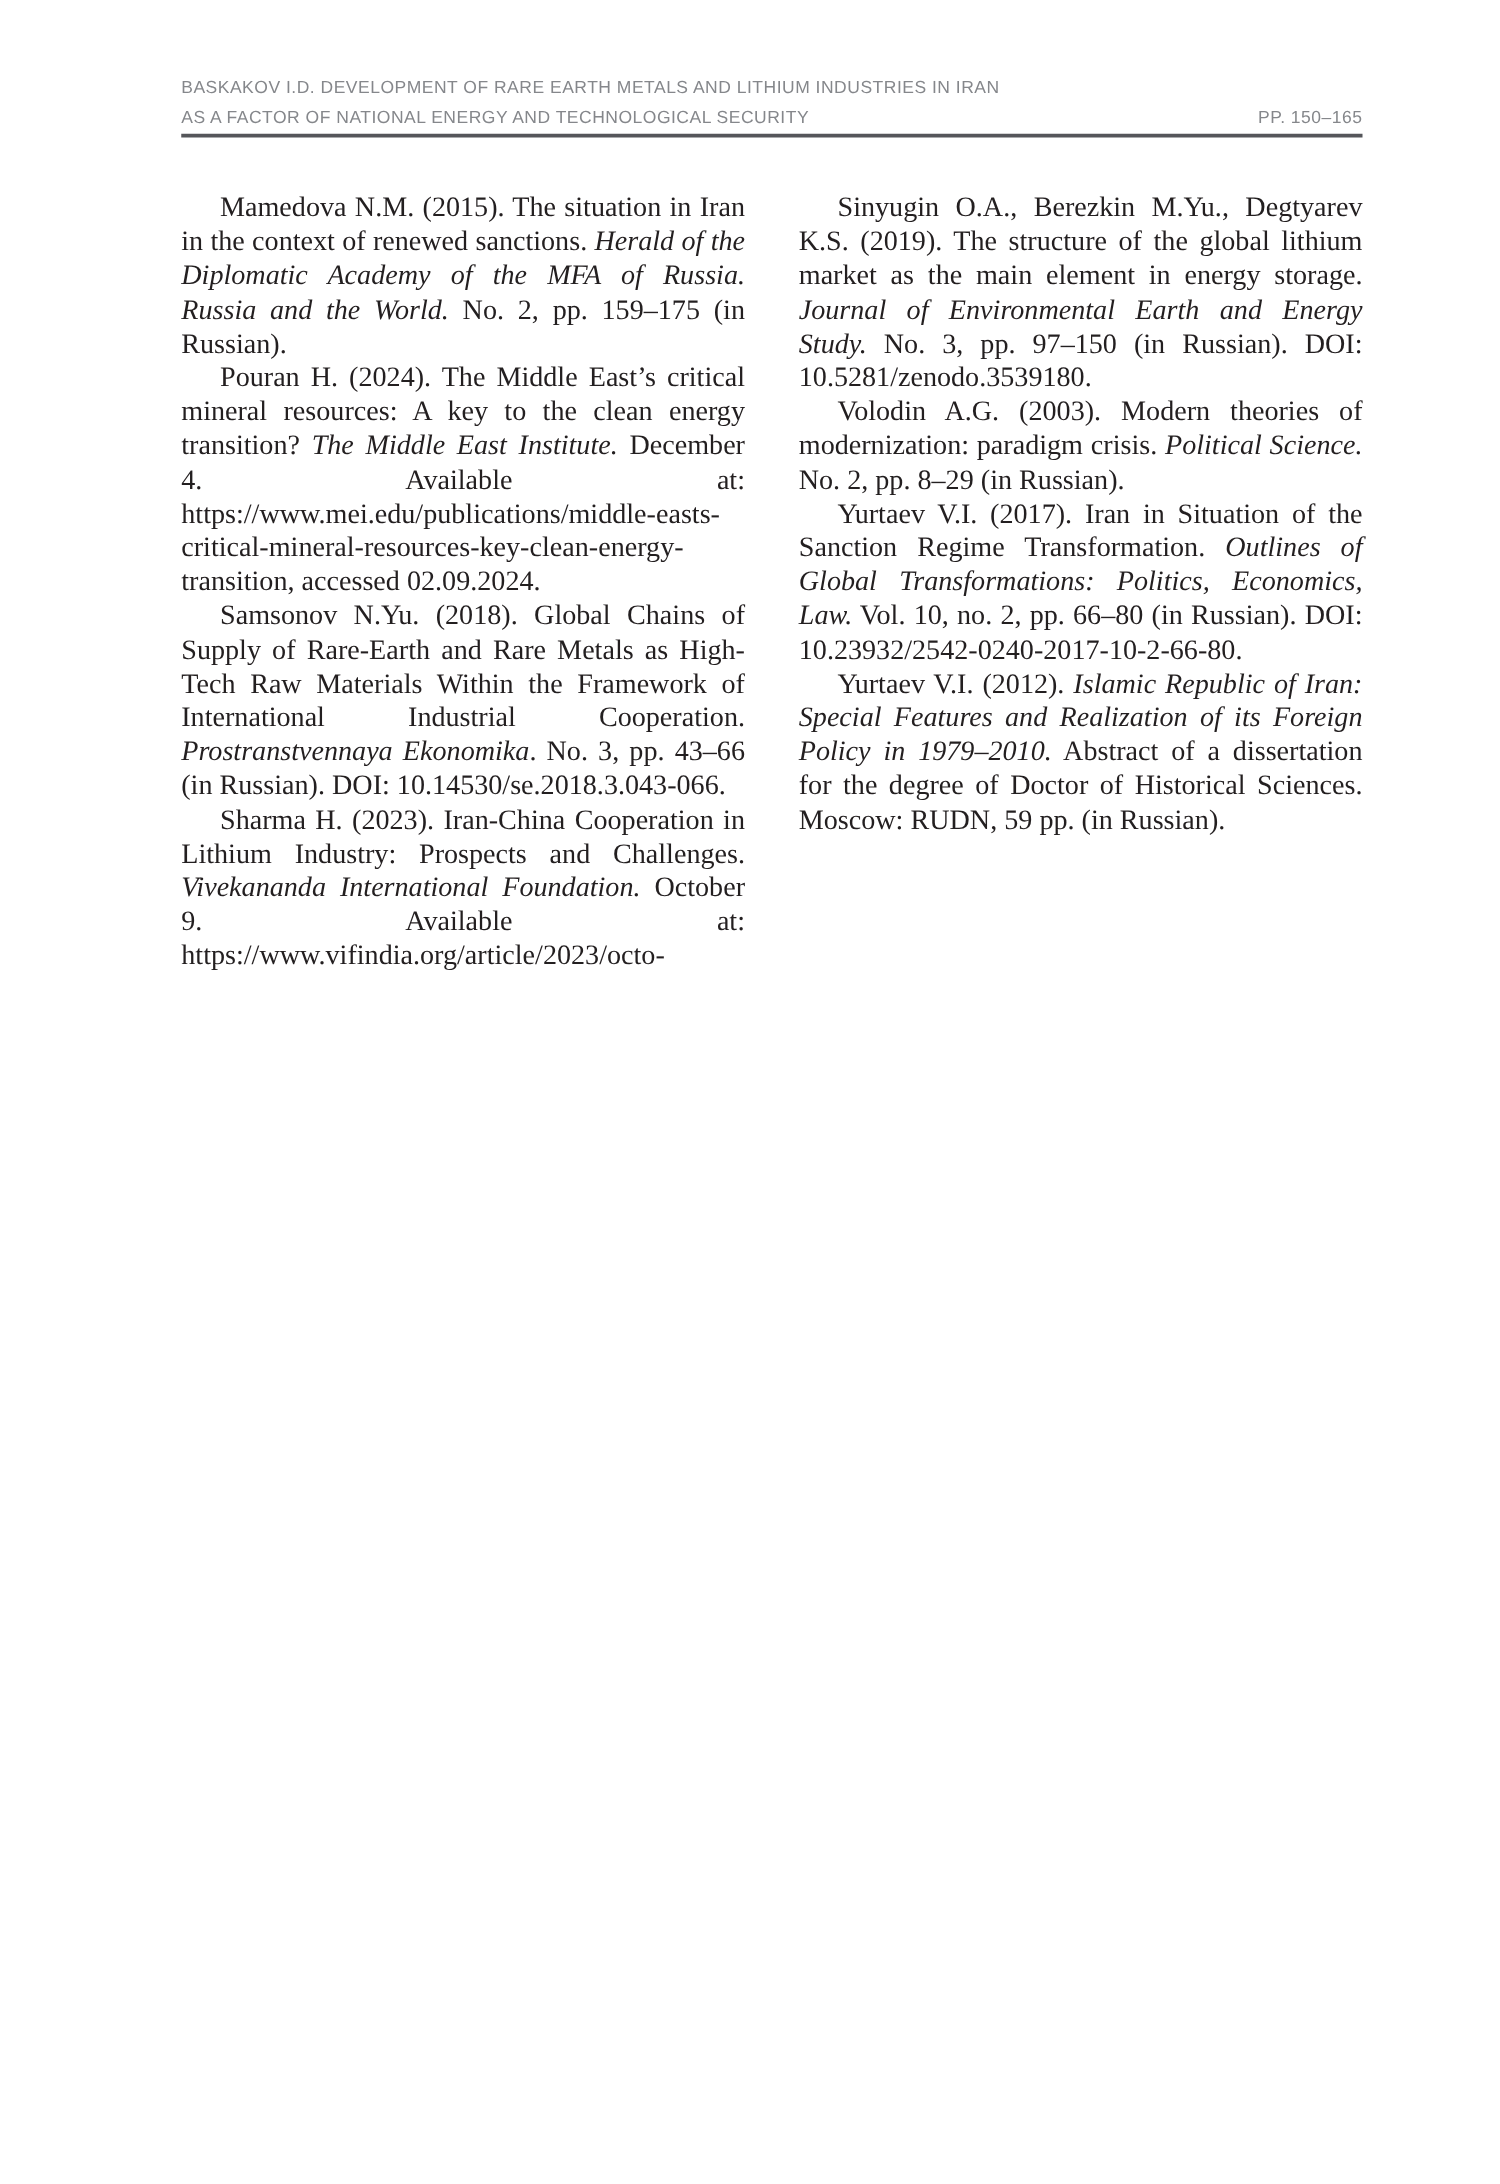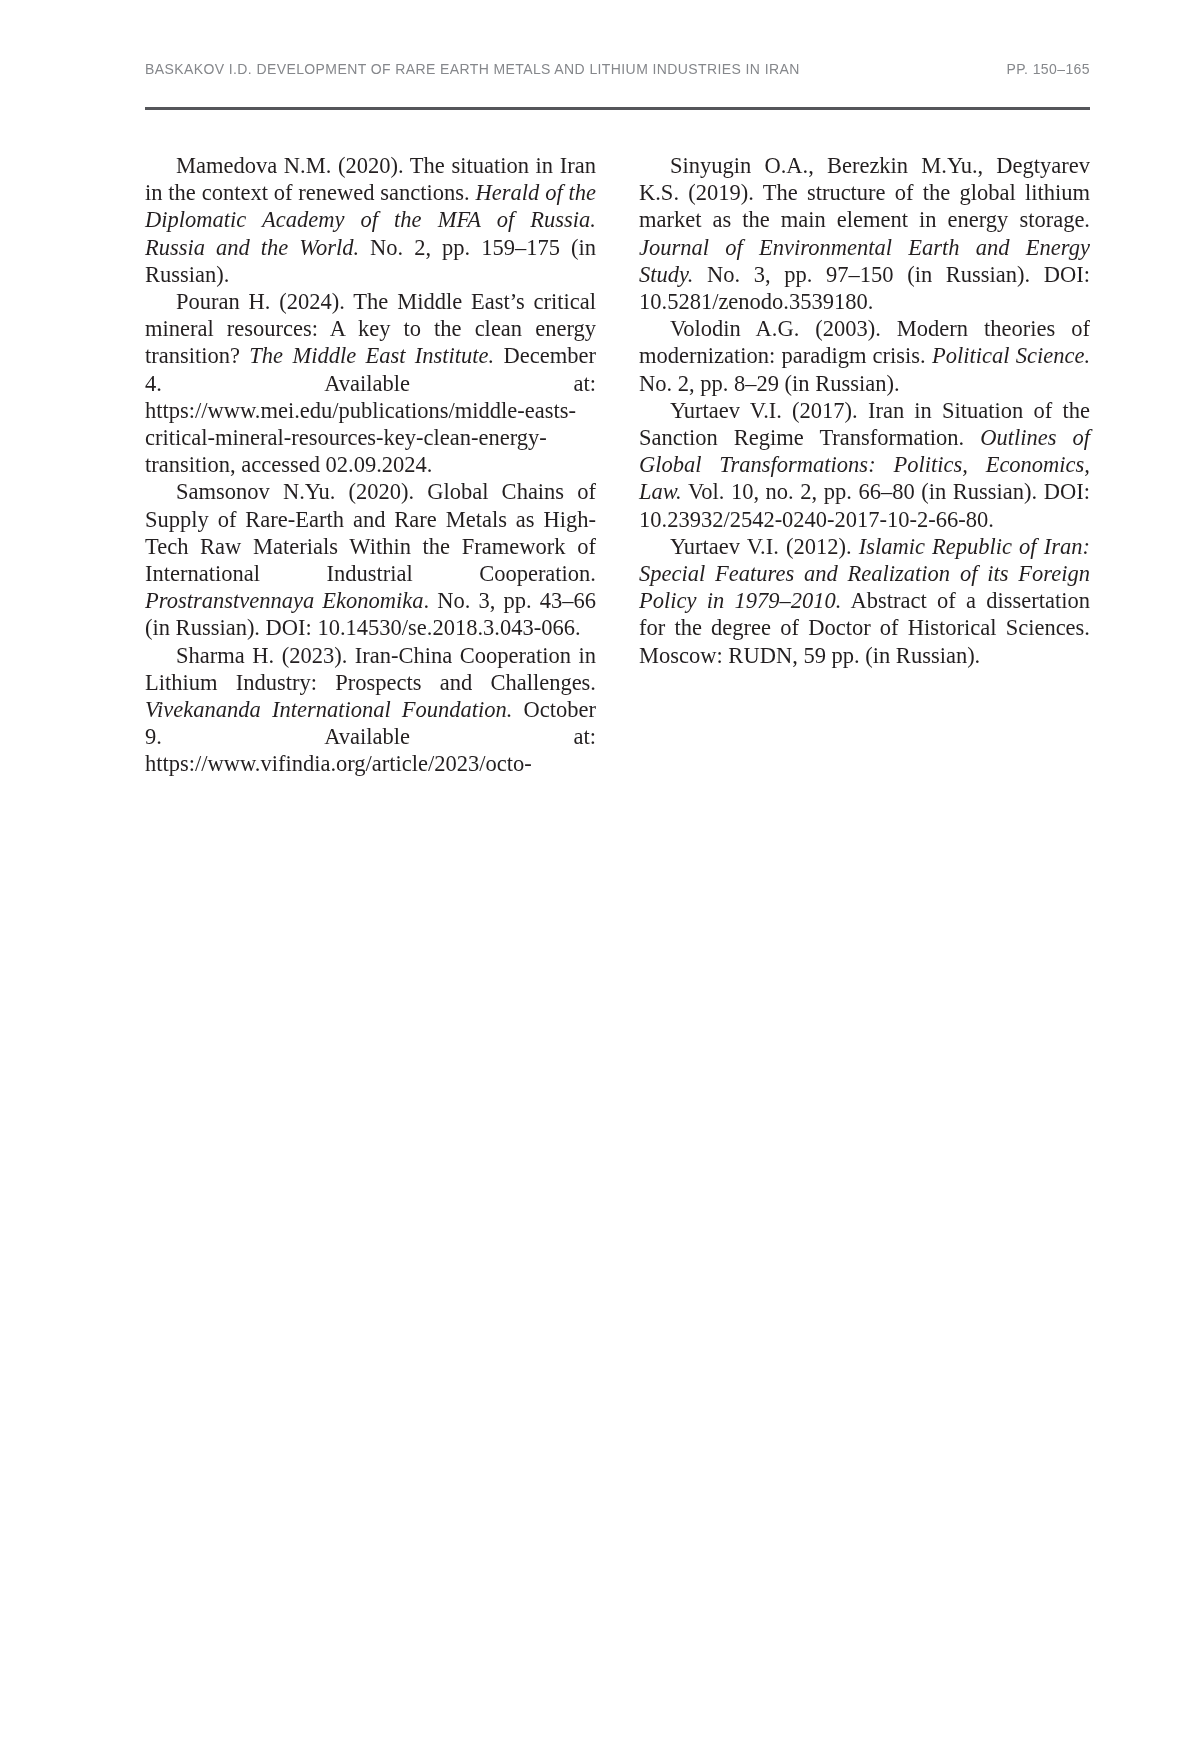--- a/index.html
+++ b/index.html
@@ -54,31 +54,32 @@
   }
 </style>
 </head>
 <body>
 
 <div class="page">
 
   <div class="running-header">
     <div class="title-lines">
       <div>BASKAKOV I.D. DEVELOPMENT OF RARE EARTH METALS AND LITHIUM INDUSTRIES IN IRAN</div>
+      <div>AS A FACTOR OF NATIONAL ENERGY AND TECHNOLOGICAL SECURITY</div>
     </div>
     <div class="page-range">PP. 150–165</div>
   </div>
 
   <div class="header-rule"></div>
 
   <div class="columns">
     <div class="col" id="left-col">
-        <p class="ref"><span>Mamedova N.M. (2020). The situation in Iran in the context of renewed sanc­tions. </span><em>Herald of the Diplomatic Academy of the MFA of Russia. Russia and the World.</em><span> No. 2, pp. 159–175 (in Russian).</span></p>
+        <p class="ref"><span>Mamedova N.M. (2015). The situation in Iran in the context of renewed sanc­tions. </span><em>Herald of the Diplomatic Academy of the MFA of Russia. Russia and the World.</em><span> No. 2, pp. 159–175 (in Russian).</span></p>
         <p class="ref"><span>Pouran H. (2024). The Middle East’s critical mineral resources: A key to the clean energy transition? </span><em>The Middle East Institute.</em><span> December 4. Available at: https://www.mei.edu/publications/middle-easts-critical-mineral-resourc­es-key-clean-energy-transition, accessed 02.09.2024.</span></p>
-        <p class="ref"><span>Samsonov N.Yu. (2020). Global Chains of Supply of Rare-Earth and Rare Metals as High-Tech Raw Materials Within the Framework of International Industrial Cooperation. </span><em>Prostranstvennaya Ekono­mika</em><span>. No. 3, pp. 43–66 (in Russian). DOI: 10.14530/se.2018.3.043-066.</span></p>
+        <p class="ref"><span>Samsonov N.Yu. (2018). Global Chains of Supply of Rare-Earth and Rare Metals as High-Tech Raw Materials Within the Framework of International Industrial Cooperation. </span><em>Prostranstvennaya Ekono­mika</em><span>. No. 3, pp. 43–66 (in Russian). DOI: 10.14530/se.2018.3.043-066.</span></p>
         <p class="ref"><span>Sharma H. (2023). Iran-China Coope­ration in Lithium Industry: Prospects and Challenges. </span><em>Vivekananda International Foundation.</em><span> October 9. Available at: https://www.vifindia.org/article/2023/octo-</span></p>
       </div>
     <div class="col" id="right-col">
         <p class="ref"><span>Sinyugin O.A., Berezkin M.Yu., Deg­tyarev K.S. (2019). The structure of the global lithium market as the main ele­ment in energy storage. </span><em>Journal of Envi­ronmental Earth and Energy Study.</em><span> No. 3, pp. 97–150 (in Russian). DOI: 10.5281/ze­nodo.3539180.</span></p>
         <p class="ref"><span>Volodin A.G. (2003). Modern theories of modernization: paradigm crisis. </span><em>Politi­cal Science.</em><span> No. 2, pp. 8–29 (in Russian).</span></p>
         <p class="ref"><span>Yurtaev V.I. (2017). Iran in Situation of the Sanction Regime Transforma­tion. </span><em>Outlines of Global Transformations: Politics, Economics, Law.</em><span> Vol. 10, no. 2, pp. 66–80 (in Russian). DOI: 10.23932/2542-0240-2017-10-2-66-80.</span></p>
         <p class="ref"><span>Yurtaev V.I. (2012). </span><em>Islamic Republic of Iran: Special Features and Realization of its Foreign Policy in 1979–2010.</em><span> Abstract of a dissertation for the degree of Doctor of Historical Sciences. Moscow: RUDN, 59 pp. (in Russian).</span></p>
       </div>
   </div>
 

